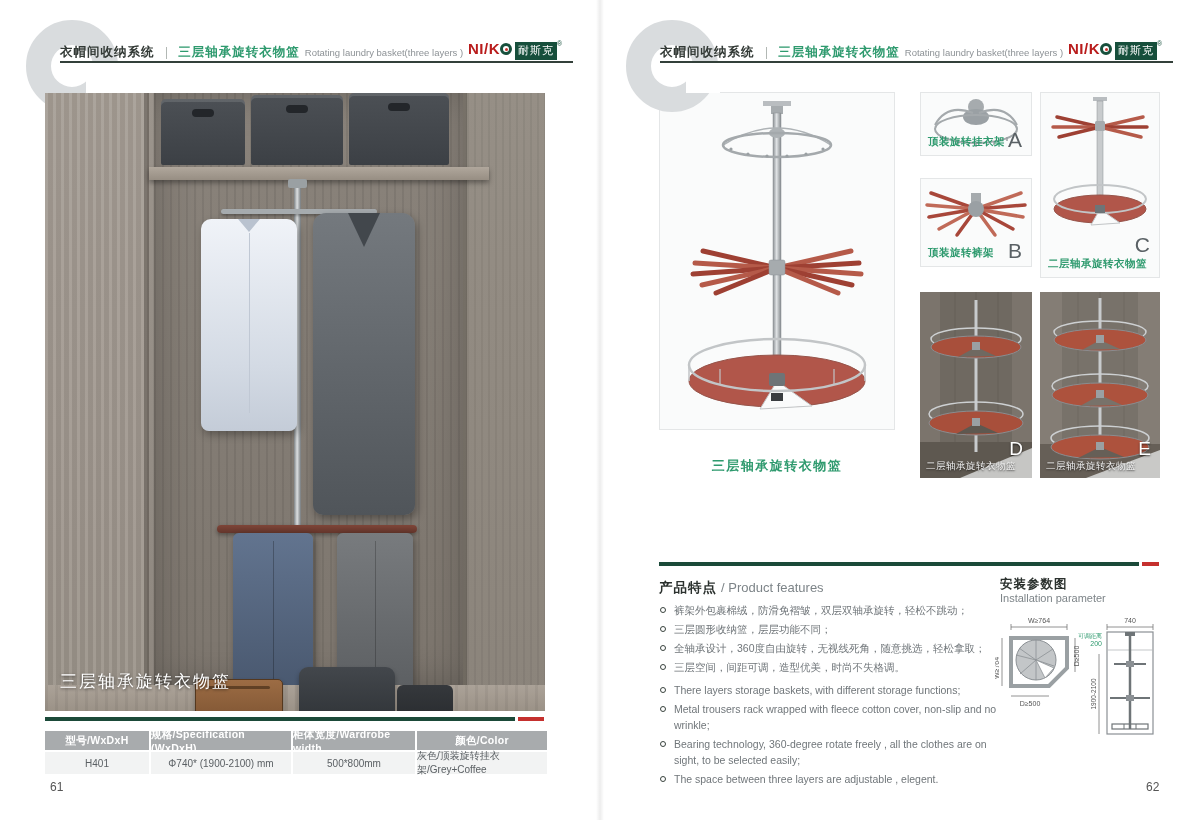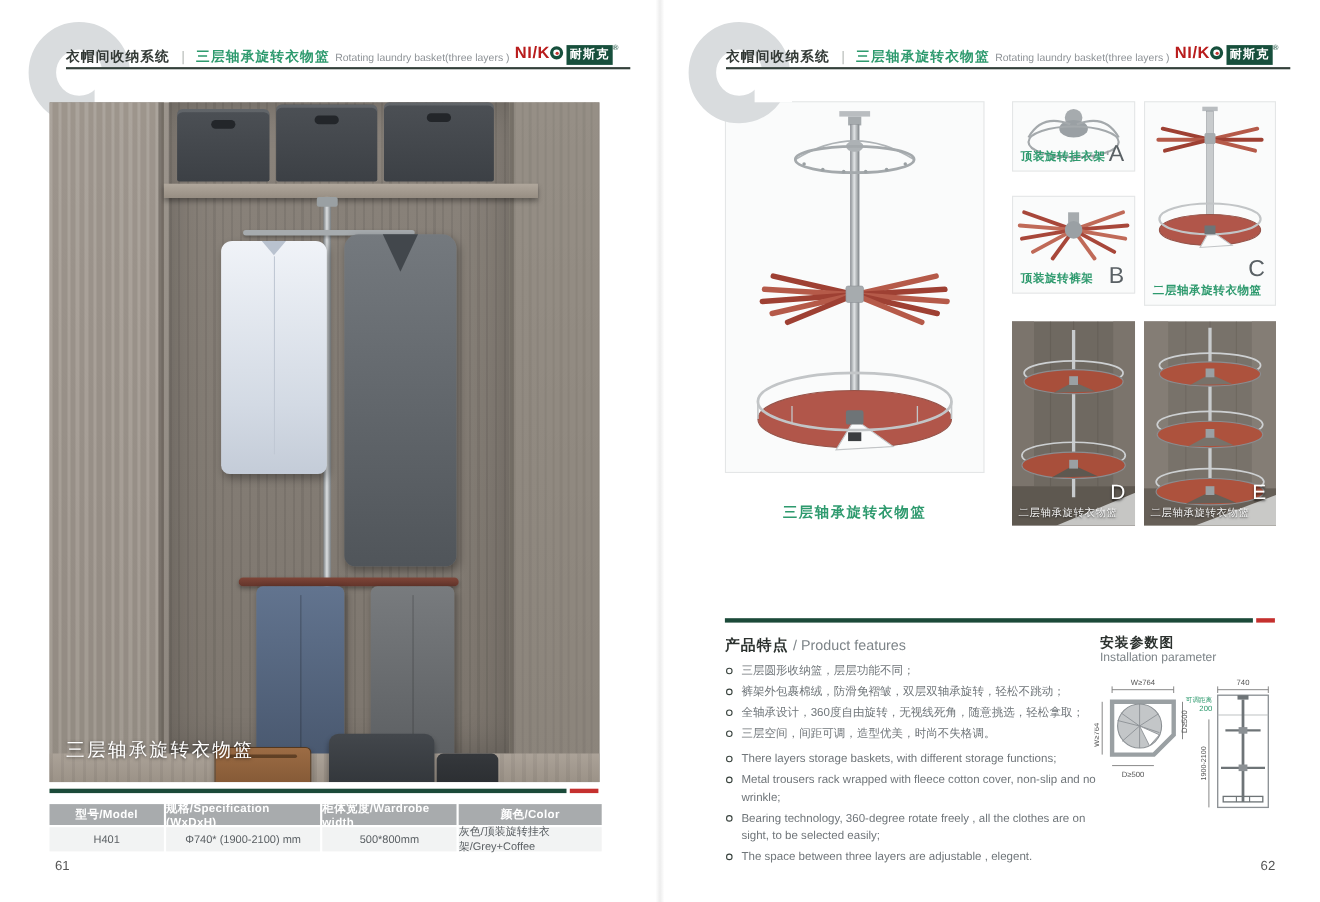--- a/index.html
+++ b/index.html
@@ -20,21 +20,21 @@
   .hdr .cat { font-size: 12.5px; font-weight: bold; color: #333a36; letter-spacing: 1px; }
   .hdr .sep { font-size: 12px; color: #9aa19d; margin: 0 6px; }
   .hdr .pcn { font-size: 12.5px; font-weight: bold; color: #2e9a6e; letter-spacing: 1px; }
   .hdr .pen { font-size: 9.5px; color: #8d9296; margin-left: 5px; }
   .hdr-line { height: 2px; background: #33403a; z-index: 2; }
 
   .logo { z-index: 3; white-space: nowrap; }
   .logo .lat { font-size: 15px; font-weight: bold; color: #b91c1c; letter-spacing: 0.5px; }
   .logo .o-icon { display: inline-block; width: 12px; height: 12px; border: 3px solid #174f3c; border-radius: 50%; position: relative; vertical-align: -1px; }
   .logo .o-icon::after { content: ""; position: absolute; left: 1.5px; top: 1.5px; width: 3px; height: 3px; border-radius: 50%; background: #c5302e; }
-  .logo .box { display: inline-block; background: #174f3c; color: #fff; font-size: 11px; font-weight: bold; padding: 1px 3px 2px; margin-left: 3px; letter-spacing: 1px; }
+  .logo .box { display: inline-block; background: #174f3c; color: #fff; font-size: 11px; font-weight: normal; padding: 1px 3px 2px; margin-left: 3px; letter-spacing: 1px; }
   .logo .reg { font-size: 7px; color: #174f3c; vertical-align: top; }
 
   
   .photo { left: 45px; top: 93px; width: 500px; height: 618px; overflow: hidden; z-index: 2;
     background:
       repeating-linear-gradient(90deg, rgba(0,0,0,0.06) 0 2px, rgba(0,0,0,0) 2px 9px),
       linear-gradient(180deg, #9b948c, #948d85 60%, #8d867e); }
   .ph-stile { left: 0; top: 0; width: 104px; height: 100%;
     background: repeating-linear-gradient(90deg, rgba(255,255,255,0.07) 0 3px, rgba(0,0,0,0.05) 3px 8px), linear-gradient(180deg,#a59d94,#9a9289);
     border-right: 5px solid rgba(40,35,30,0.35); }
@@ -146,21 +146,21 @@
     <div class="abs ph-case"></div>
     <div class="abs ph-bag"></div>
     <div class="abs ph-bag2"></div>
     <div class="abs ph-label">三层轴承旋转衣物篮</div>
   </div>
 
   <div class="abs div-green" style="left:45px; top:717px; width:470px;"></div>
   <div class="abs div-red" style="left:518px; top:717px; width:26px;"></div>
 
   <div class="abs spec-table">
-    <div class="spec-th">型号/Model</div>
+    <div class="spec-th">型号/WxDxH</div>
     <div class="spec-th">规格/Specification (WxDxH)</div>
     <div class="spec-th">柜体宽度/Wardrobe width</div>
     <div class="spec-th">颜色/Color</div>
     <div class="spec-td">H401</div>
     <div class="spec-td">Φ740* (1900-2100) mm</div>
     <div class="spec-td">500*800mm</div>
     <div class="spec-td">灰色/顶装旋转挂衣架/Grey+Coffee</div>
   </div>
 
   <div class="abs pagenum" style="left:50px; top:780px;">61</div>
@@ -341,22 +341,22 @@
     <div class="pphoto-caption">二层轴承旋转衣物篮</div>
   </div>
 
   <div class="abs div-green" style="left:659px; top:562px; width:480px;"></div>
   <div class="abs div-red" style="left:1142px; top:562px; width:17px;"></div>
 
   <div class="abs feat-title" style="left:659px; top:578px;">
     <span class="cn">产品特点</span><span class="en">/ Product features</span>
   </div>
   <ul class="abs feat-list" style="left:659px; top:602px;">
+    <li>裤架外包裹棉绒，防滑免褶皱，双层双轴承旋转，轻松不跳动；</li>
     <li>三层圆形收纳篮，层层功能不同；</li>
-    <li>裤架外包裹棉绒，防滑免褶皱，双层双轴承旋转，轻松不跳动；</li>
     <li>全轴承设计，360度自由旋转，无视线死角，随意挑选，轻松拿取；</li>
     <li>三层空间，间距可调，造型优美，时尚不失格调。</li>
   </ul>
   <ul class="abs feat-list" style="left:659px; top:682px;">
     <li>There layers storage baskets, with different storage functions;</li>
     <li>Metal trousers rack wrapped with fleece cotton cover, non-slip and no wrinkle;</li>
     <li>Bearing technology, 360-degree rotate freely , all the clothes are on sight, to be selected easily;</li>
     <li>The space between three layers are adjustable , elegent.</li>
   </ul>
 

